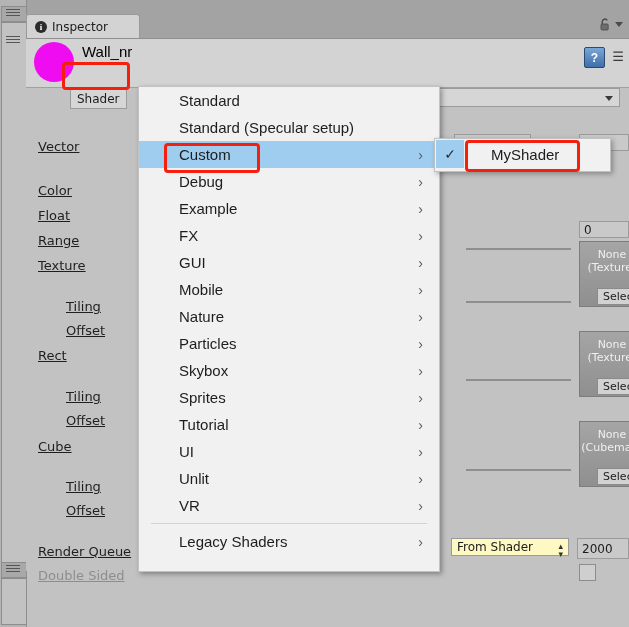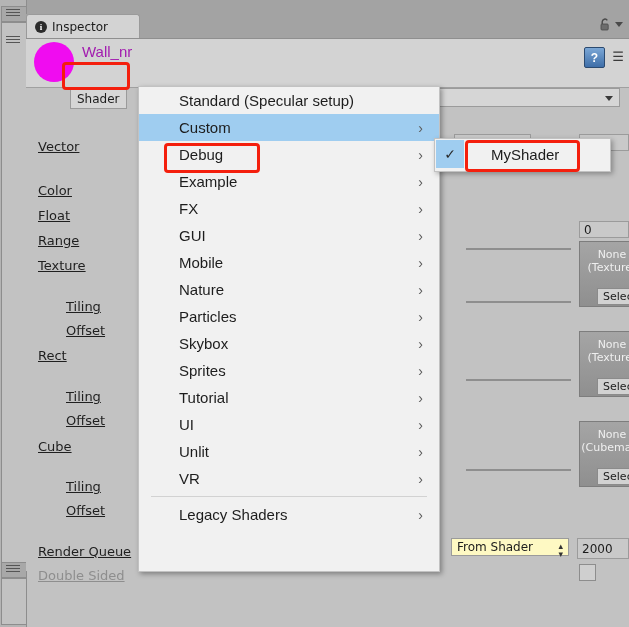--- a/index.html
+++ b/index.html
@@ -37,21 +37,21 @@
     display:flex; align-items:center; justify-content:center;
     font-family:"Liberation Serif", serif;
   }
   .lock-area { position:absolute; right:6px; top:4px; display:flex; align-items:center; gap:4px; }
   .caret-dn { width:0;height:0;border-left:4px solid transparent;border-right:4px solid transparent;border-top:5px solid #4a4a4a; }
 
   .insp-body { position:absolute; left:0; top:24px; width:603px; height:532px; background:#c2c2c2; border-top:1px solid #8f8f8f; }
 
   .mat-header { position:absolute; left:0; top:0; width:603px; height:48px; background:#d3d3d3; border-bottom:1px solid #a0a0a0; }
   .mat-sphere { position:absolute; left:8px; top:3px; width:40px; height:40px; border-radius:50%; background:#f00cf0; }
-  .mat-name { position:absolute; left:56px; top:4px; font-size:15px; color:#a21caf; }
+  .mat-name { position:absolute; left:56px; top:4px; font-size:15px; color:#000000; }
   .help-icon {
     position:absolute; right:24px; top:8px; width:19px; height:19px;
     background:linear-gradient(#7ba7d6,#3e6ea8); border:1px solid #2b4a70; border-radius:2px;
     color:#fff; font-size:12px; font-weight:bold; display:flex; align-items:center; justify-content:center;
   }
   .gear-icon { position:absolute; right:5px; top:10px; font-size:13px; color:#3a3a3a; }
 
   .shader-row { position:absolute; left:0; top:48px; width:603px; height:22px; }
   .shader-label {
     position:absolute; left:44px; top:1px; height:19px;
@@ -246,20 +246,23 @@
         </div>
         <div class="field" style="left:551px; top:427px; width:52px; height:21px;">2000</div>
         <div class="checkbox" style="left:553px; top:453px;"></div>
 
       </div>
     </div>
   </div>
 
   <div class="menu">
     <div class="menu-item">
+        <span>Standard</span>
+      </div>
+    <div class="menu-item">
         <span>Standard (Specular setup)</span>
       </div>
     <div class="menu-item sel">
         <span>Custom</span>
         <span class="arrow">›</span>
       </div>
     <div class="menu-item">
         <span>Debug</span>
         <span class="arrow">›</span>
       </div>

